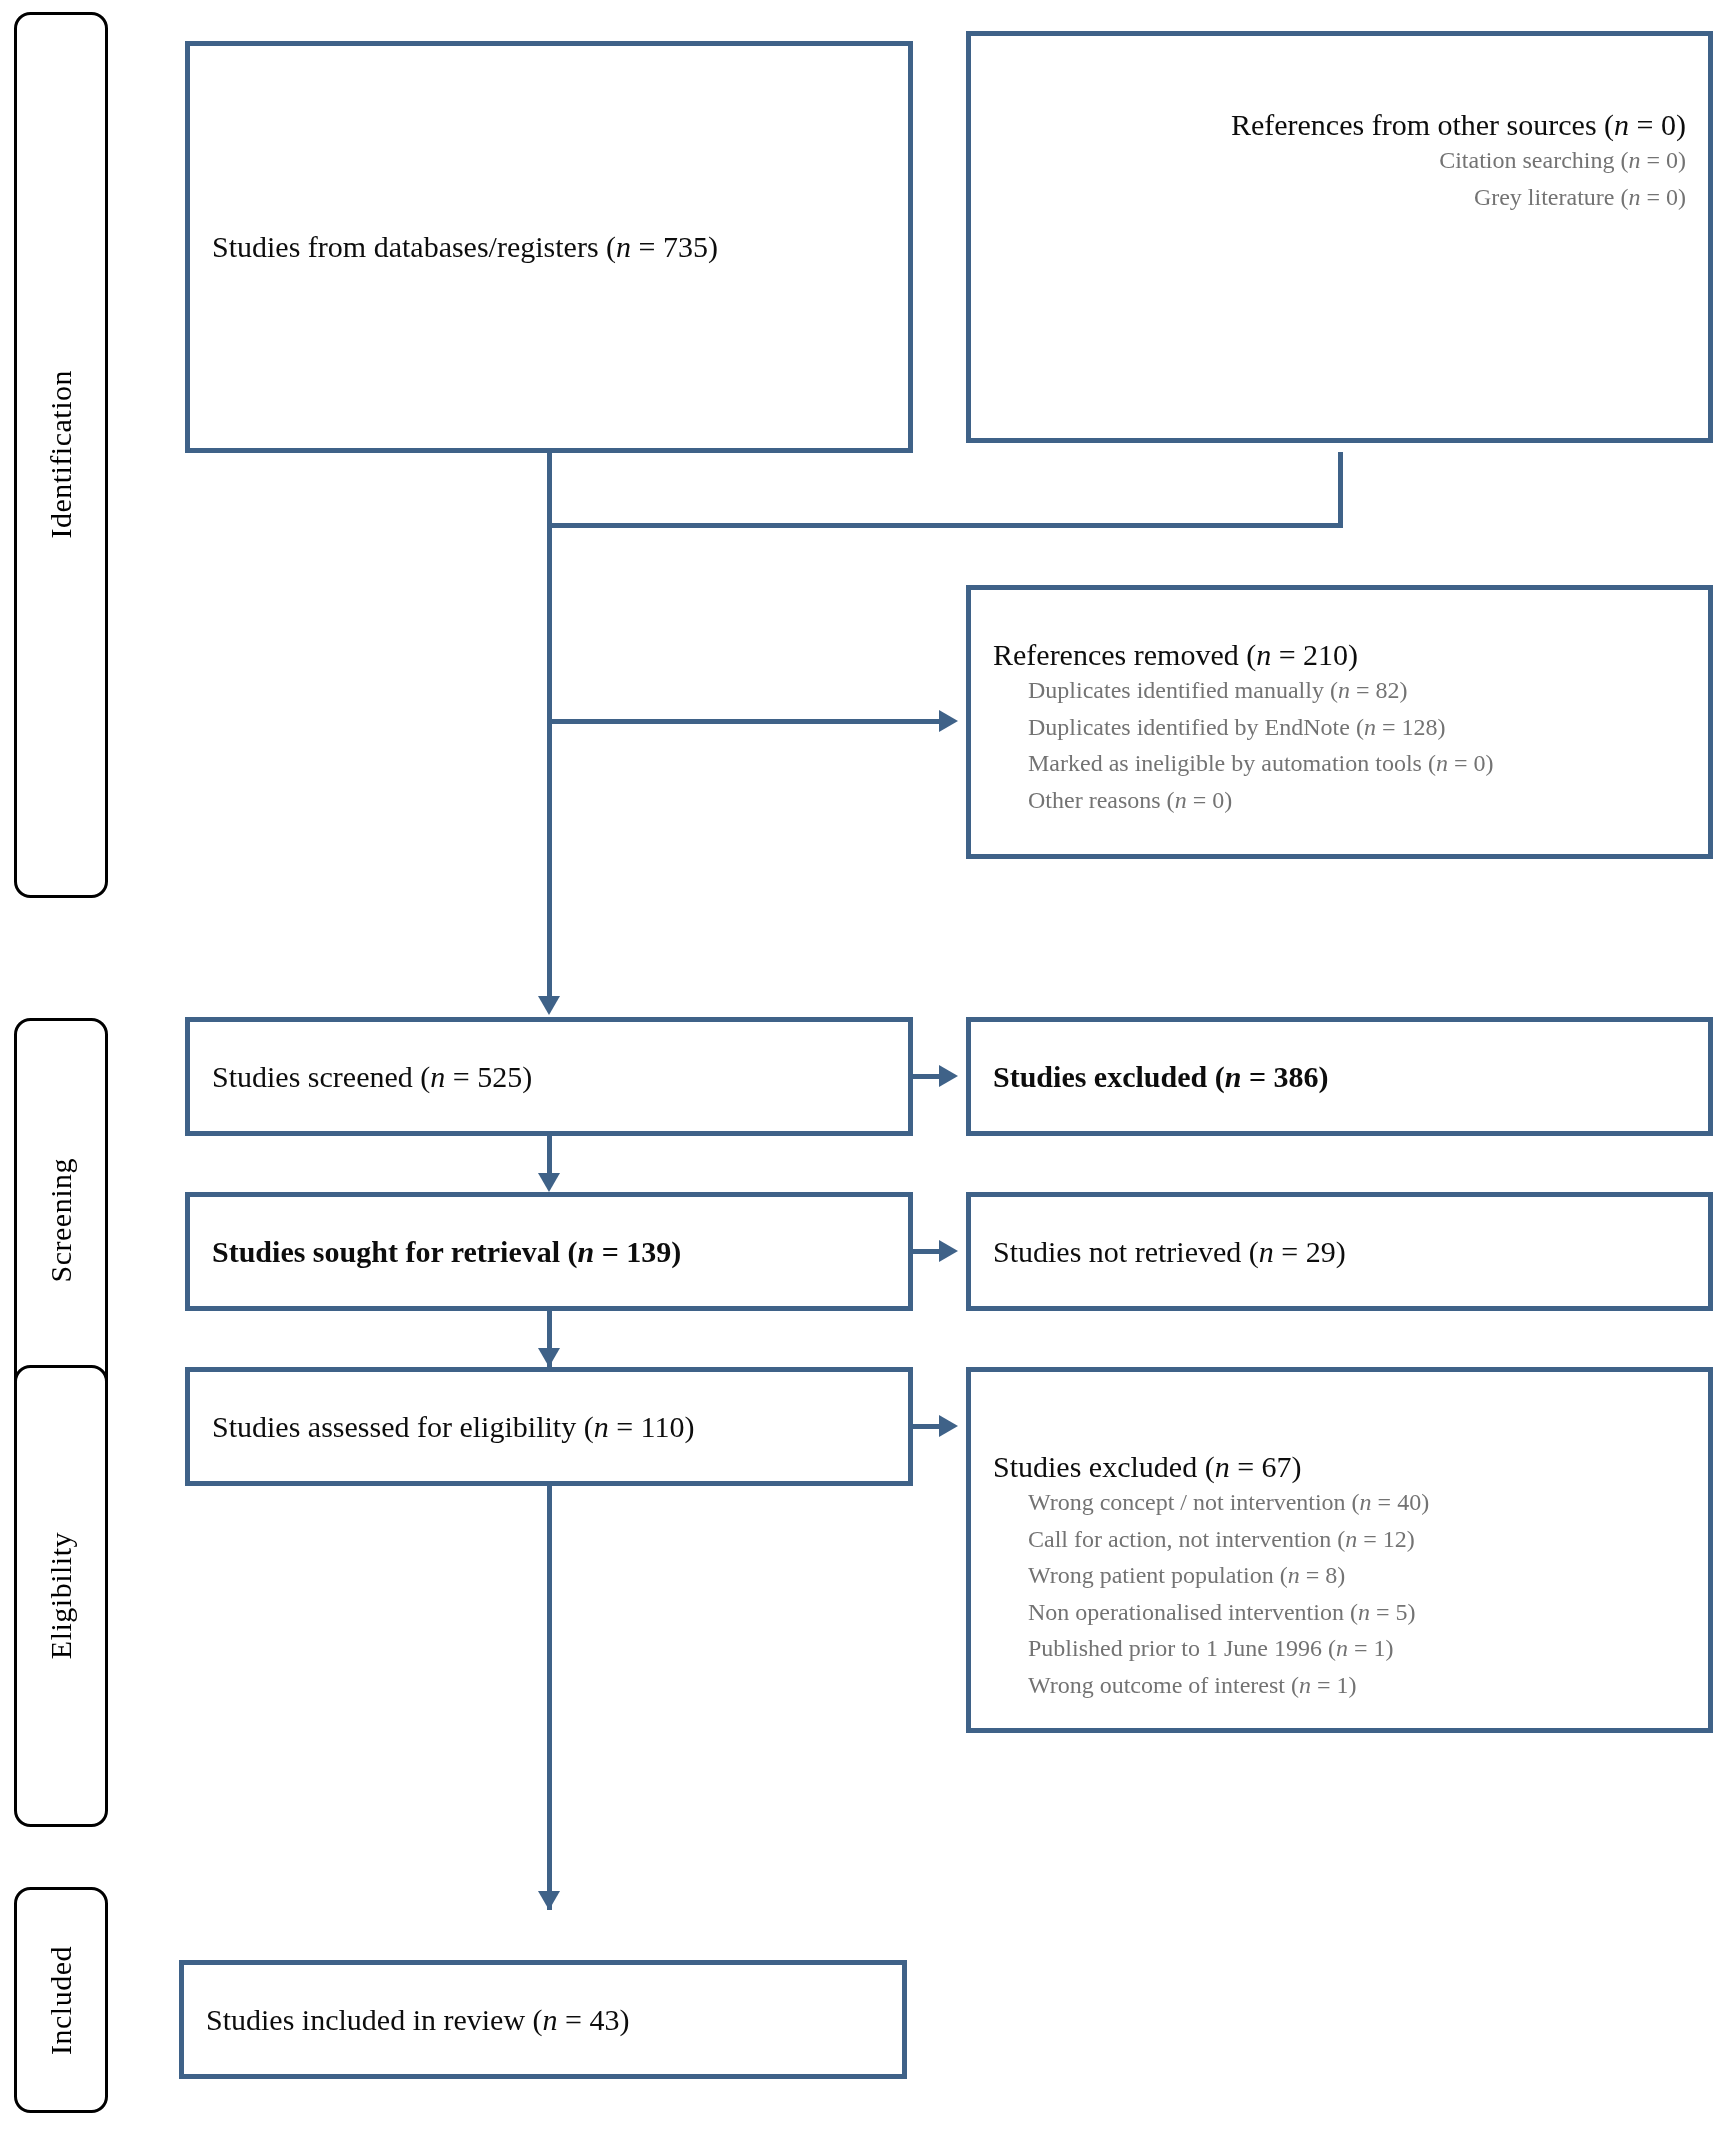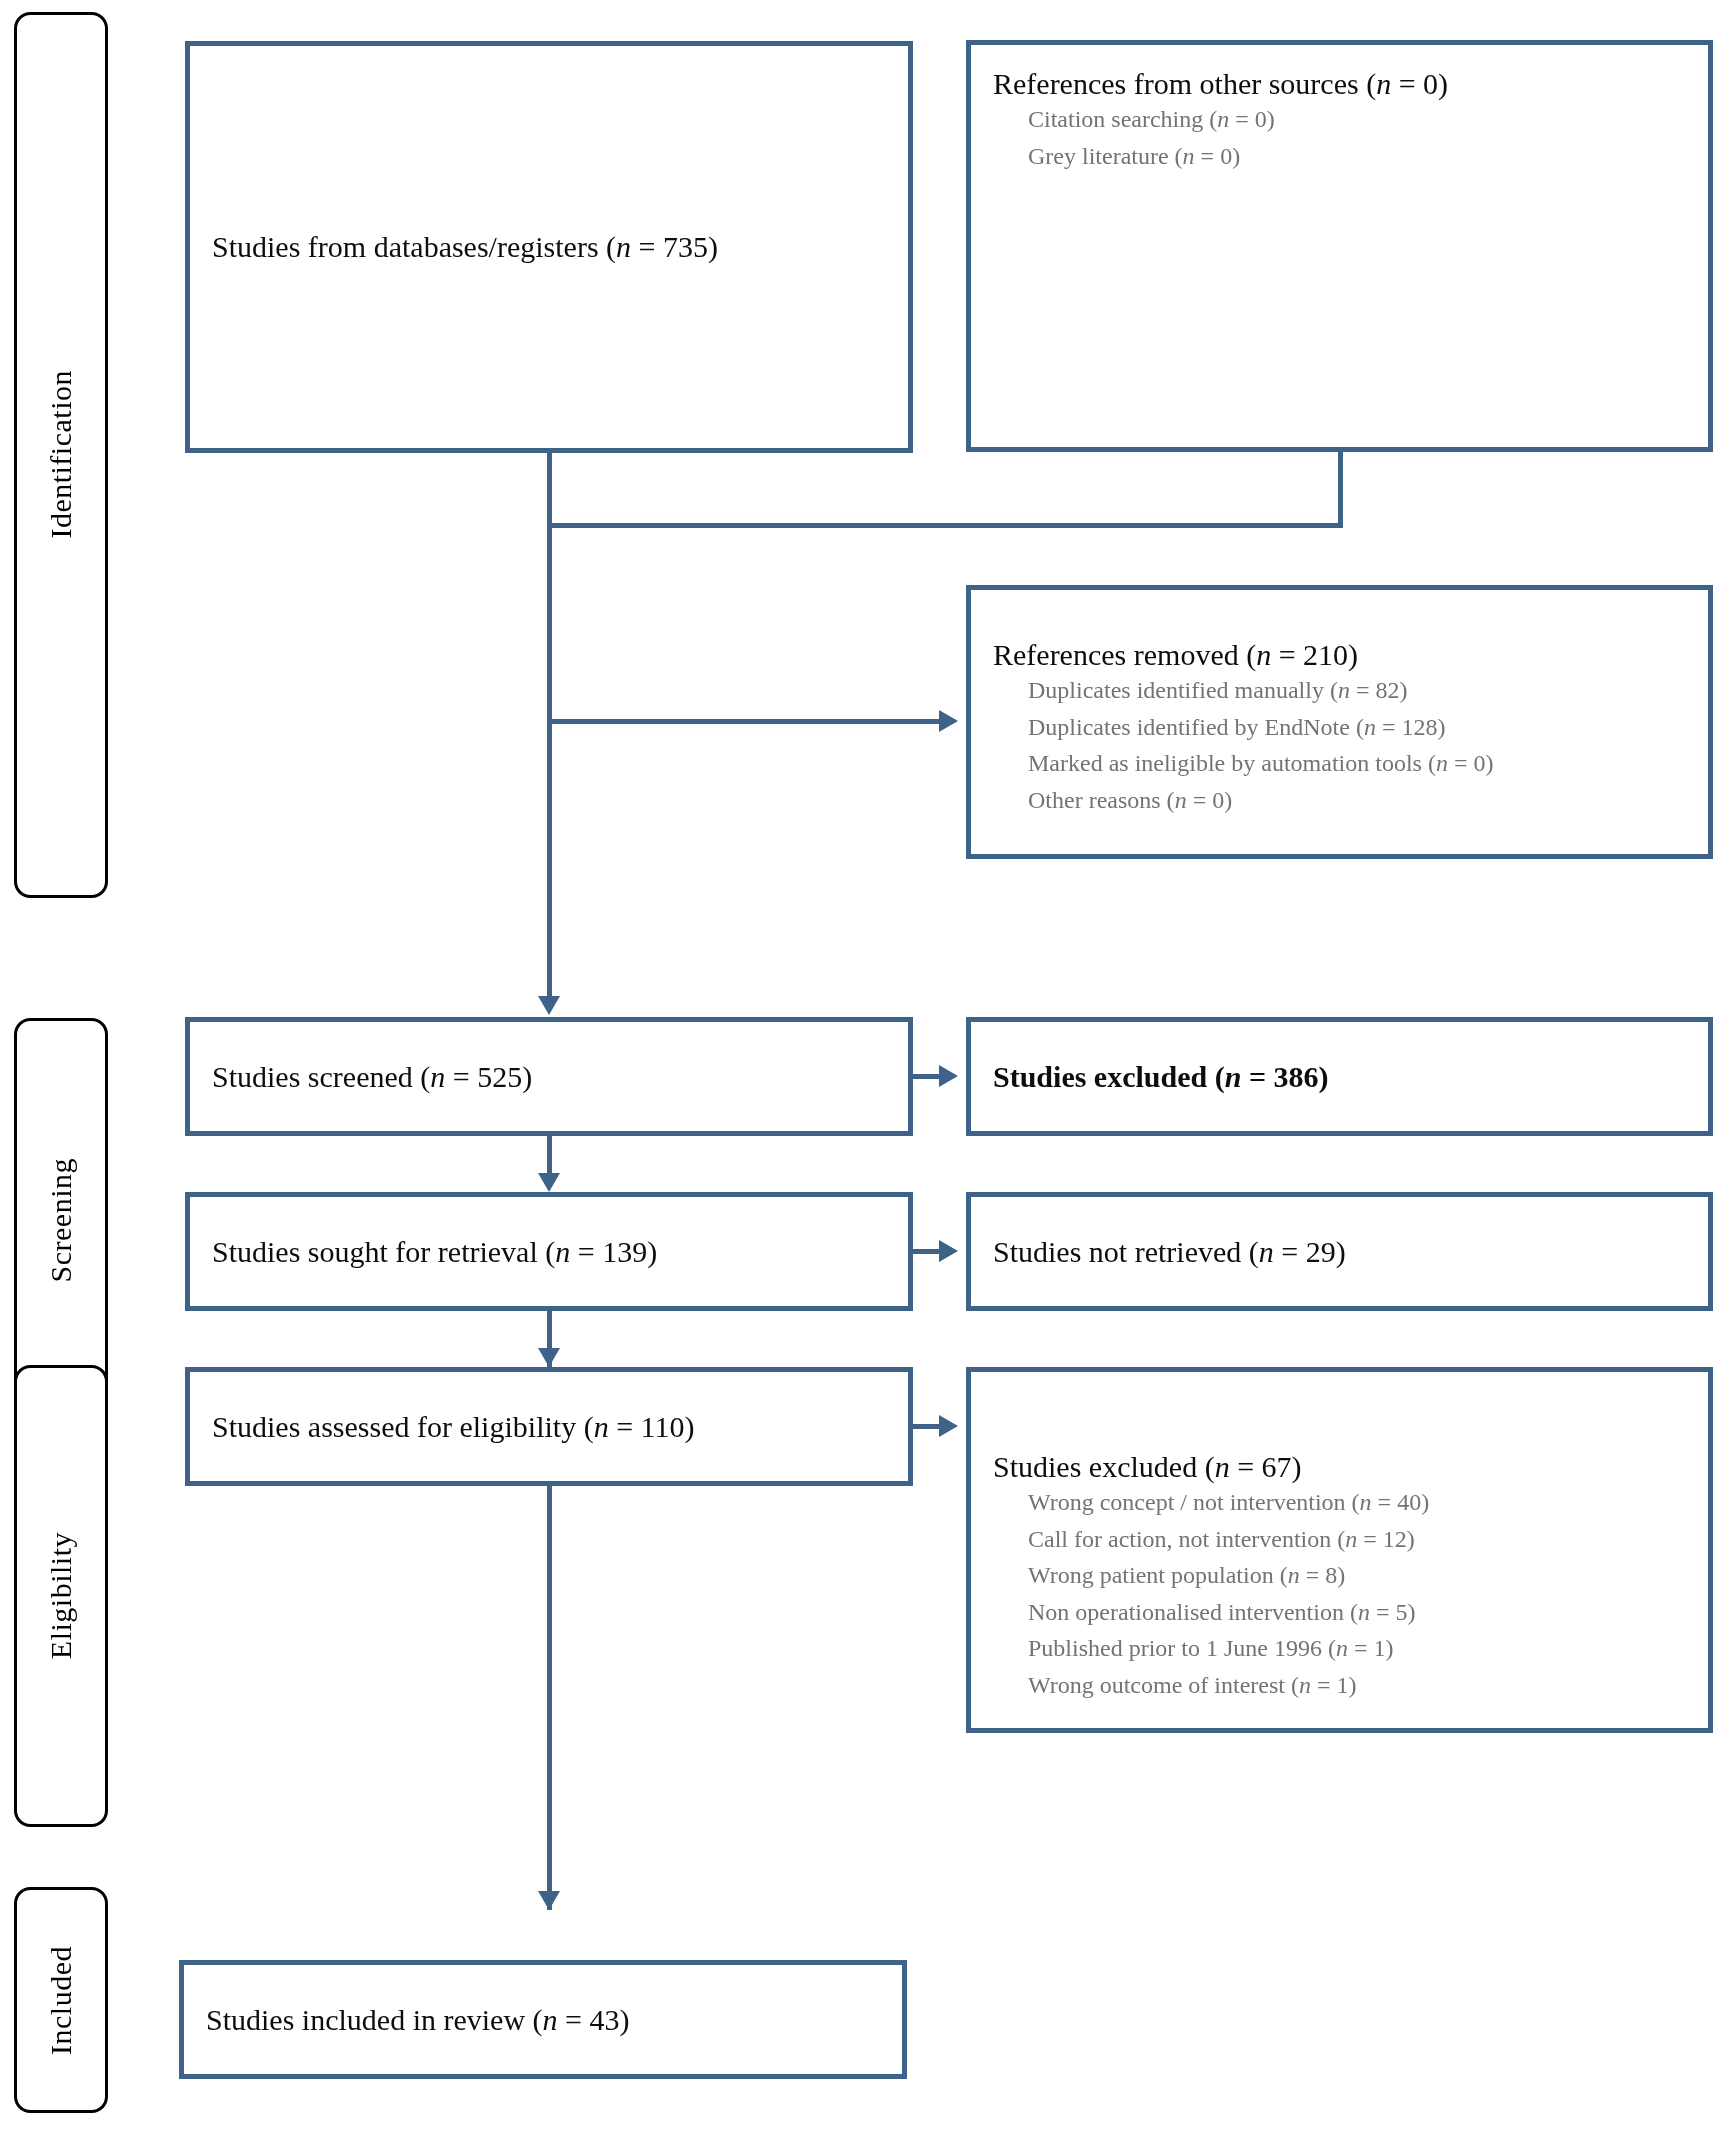--- a/index.html
+++ b/index.html
@@ -108,21 +108,21 @@
   </div>
 
   <div class="stage-rail" style="left:13.5px; top:1887px; width:94px; height:226px;">
     <span class="stage-text">Included</span>
   </div>
 
   <div class="flow-box" style="left:185px; top:41px; width:728px; height:412px;">
     <div class="box-title">Studies from databases/registers (<span class="ital">n</span> = 735)</div>
   </div>
 
-  <div class="flow-box top-aligned" style="left:966px; top:40px; width:747px; height:412px; padding-top:21px;">
+  <div class="flow-box top-aligned" style="left:966px; top:31px; width:747px; height:412px; padding-top:71px;text-align:right;">
     <div class="box-title">References from other sources (<span class="ital">n</span> = 0)</div>
     <div class="box-sub">Citation searching (<span class="ital">n</span> = 0)</div>
     <div class="box-sub">Grey literature (<span class="ital">n</span> = 0)</div>
   </div>
 
   <div class="vline" style="left:547px; top:452px; width:4.8px; height:75px;"></div>
 
   <div class="vline" style="left:1338px; top:452px; width:4.8px; height:75px;"></div>
 
   <div class="hline" style="left:547px; top:523px; width:796px; height:5.3px;"></div>
@@ -148,21 +148,21 @@
   <div class="hline" style="left:913px; top:1074px; width:30px; height:5.3px;"></div>
   <div class="arrow-right" style="left:939px; top:1065px;"></div>
 
   <div class="flow-box" style="left:966px; top:1017px; width:747px; height:119px;font-weight:bold;">
     <div class="box-title">Studies excluded (<span class="ital">n</span> = 386)</div>
   </div>
 
   <div class="vline" style="left:547px; top:1136px; width:4.8px; height:48px;"></div>
   <div class="arrow-down" style="left:538px; top:1173px;"></div>
 
-  <div class="flow-box" style="left:185px; top:1192px; width:728px; height:119px;">
+  <div class="flow-box" style="left:185px; top:1192px; width:728px; height:119px;font-weight:bold;">
     <div class="box-title">Studies sought for retrieval (<span class="ital">n</span> = 139)</div>
   </div>
 
   <div class="hline" style="left:913px; top:1249px; width:30px; height:5.3px;"></div>
   <div class="arrow-right" style="left:939px; top:1240px;"></div>
 
   <div class="flow-box" style="left:966px; top:1192px; width:747px; height:119px;">
     <div class="box-title">Studies not retrieved (<span class="ital">n</span> = 29)</div>
   </div>
 

